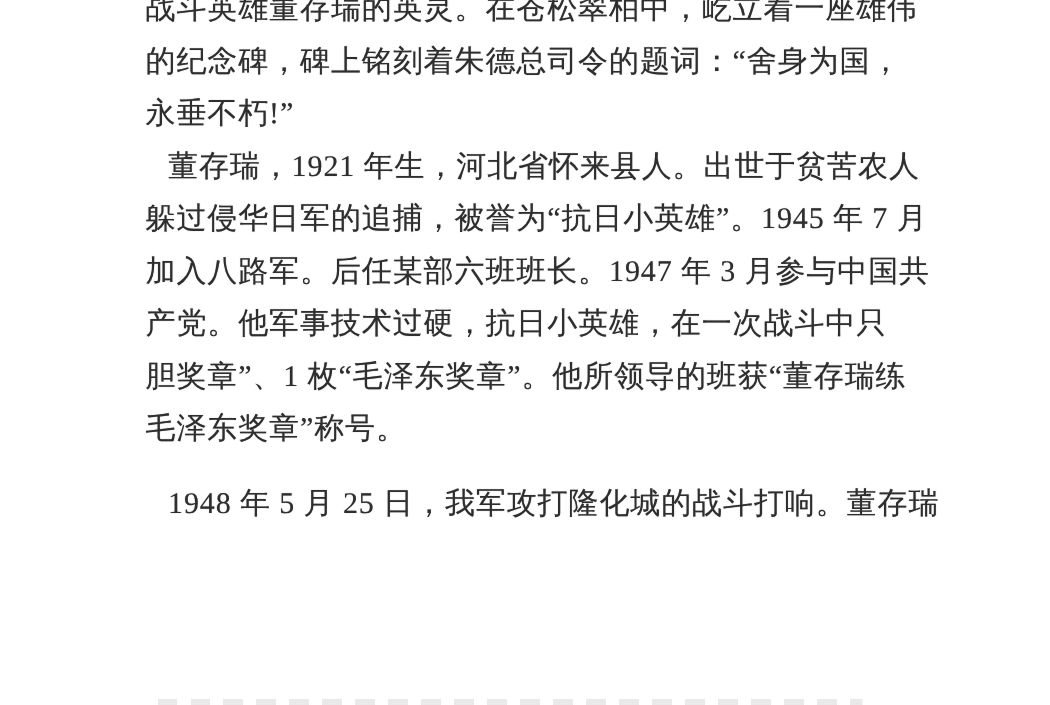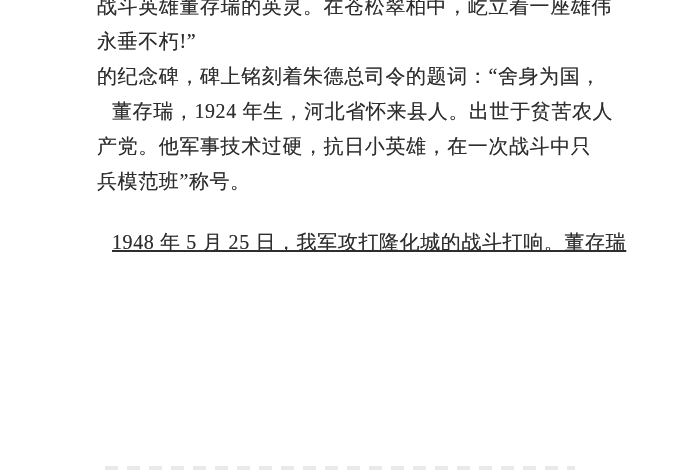--- a/index.html
+++ b/index.html
@@ -29,22 +29,21 @@
     font-size: 20px;
     letter-spacing: 0.6px;
     color: #2e2e2e;
     white-space: nowrap;
     text-shadow: 0 0 0.6px rgba(40,40,40,0.55);
   }
   .indent {
     text-indent: 15px;
   }
   .para-gap {
-    margin-top: 26px;
-    text-decoration: underline;
+    margin-top: 15px;
   }
   
   .next-line-hint {
     position: absolute;
     left: 105px;
     top: 466px;
     width: 470px;
     height: 4px;
     opacity: 0.18;
     background: repeating-linear-gradient(
@@ -53,21 +52,24 @@
       transparent 13px, transparent 22px
     );
   }
 </style>
 </head>
 <body>
 
 <div class="page">
   <div class="text-block">
     <div class="line">战斗英雄董存瑞的英灵。在苍松翠柏中，屹立着一座雄伟</div>
+    <div class="line">的纪念碑，碑上铭刻着朱德总司令的题词：“舍身为国，</div>
     <div class="line">永垂不朽!”</div>
-    <div class="line">的纪念碑，碑上铭刻着朱德总司令的题词：“舍身为国，</div>
-    <div class="line indent">董存瑞，1924 年生，河北省怀来县人。出世于贫苦农人</div>
+    <div class="line indent">董存瑞，1921 年生，河北省怀来县人。出世于贫苦农人</div>
+    <div class="line">躲过侵华日军的追捕，被誉为“抗日小英雄”。1945 年 7 月</div>
+    <div class="line">加入八路军。后任某部六班班长。1947 年 3 月参与中国共</div>
     <div class="line">产党。他军事技术过硬，抗日小英雄，在一次战斗中只</div>
-    <div class="line">兵模范班”称号。</div>
+    <div class="line">胆奖章”、1 枚“毛泽东奖章”。他所领导的班获“董存瑞练</div>
+    <div class="line">毛泽东奖章”称号。</div>
     <div class="line indent para-gap">1948 年 5 月 25 日，我军攻打隆化城的战斗打响。董存瑞</div>
   </div>
   <div class="next-line-hint"></div>
 </div>
 
 </body></html>

